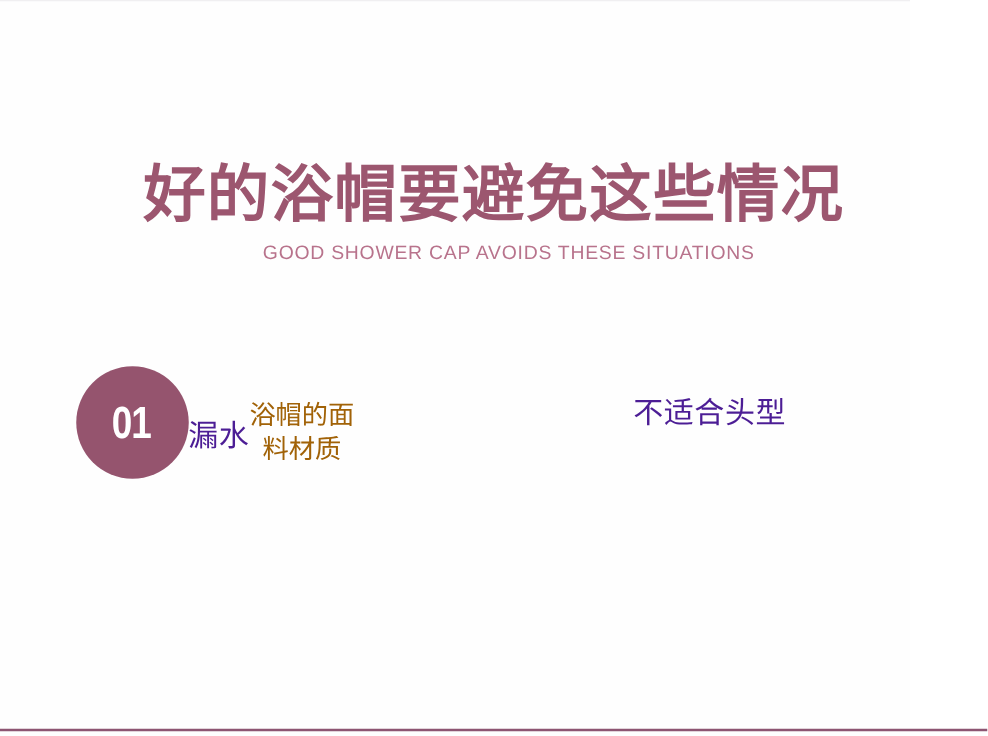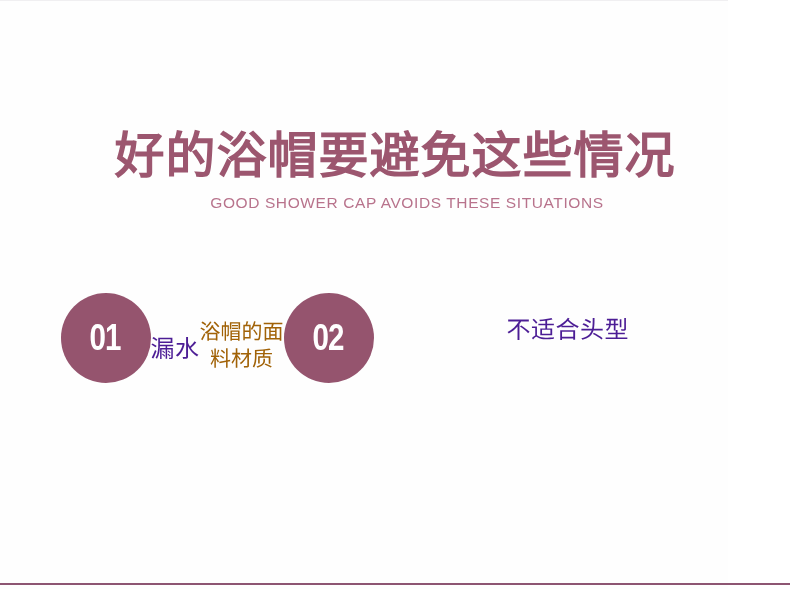--- a/index.html
+++ b/index.html
@@ -135,23 +135,20 @@
 
     <div class="item">
       <div class="badge">
         <span class="badge-num">01</span>
       </div>
       <h2 class="item-title">漏水</h2>
       <p class="item-desc">浴帽的面料材质</p>
     </div>
 
     <div class="item">
-      <div class="badge">
-        <span class="badge-num">02</span>
-      </div>
     </div>
 
     <div class="item">
       <h2 class="item-title">不适合头型</h2>
     </div>
 
   </div>
 
   <div class="footer-rule"></div>
 

